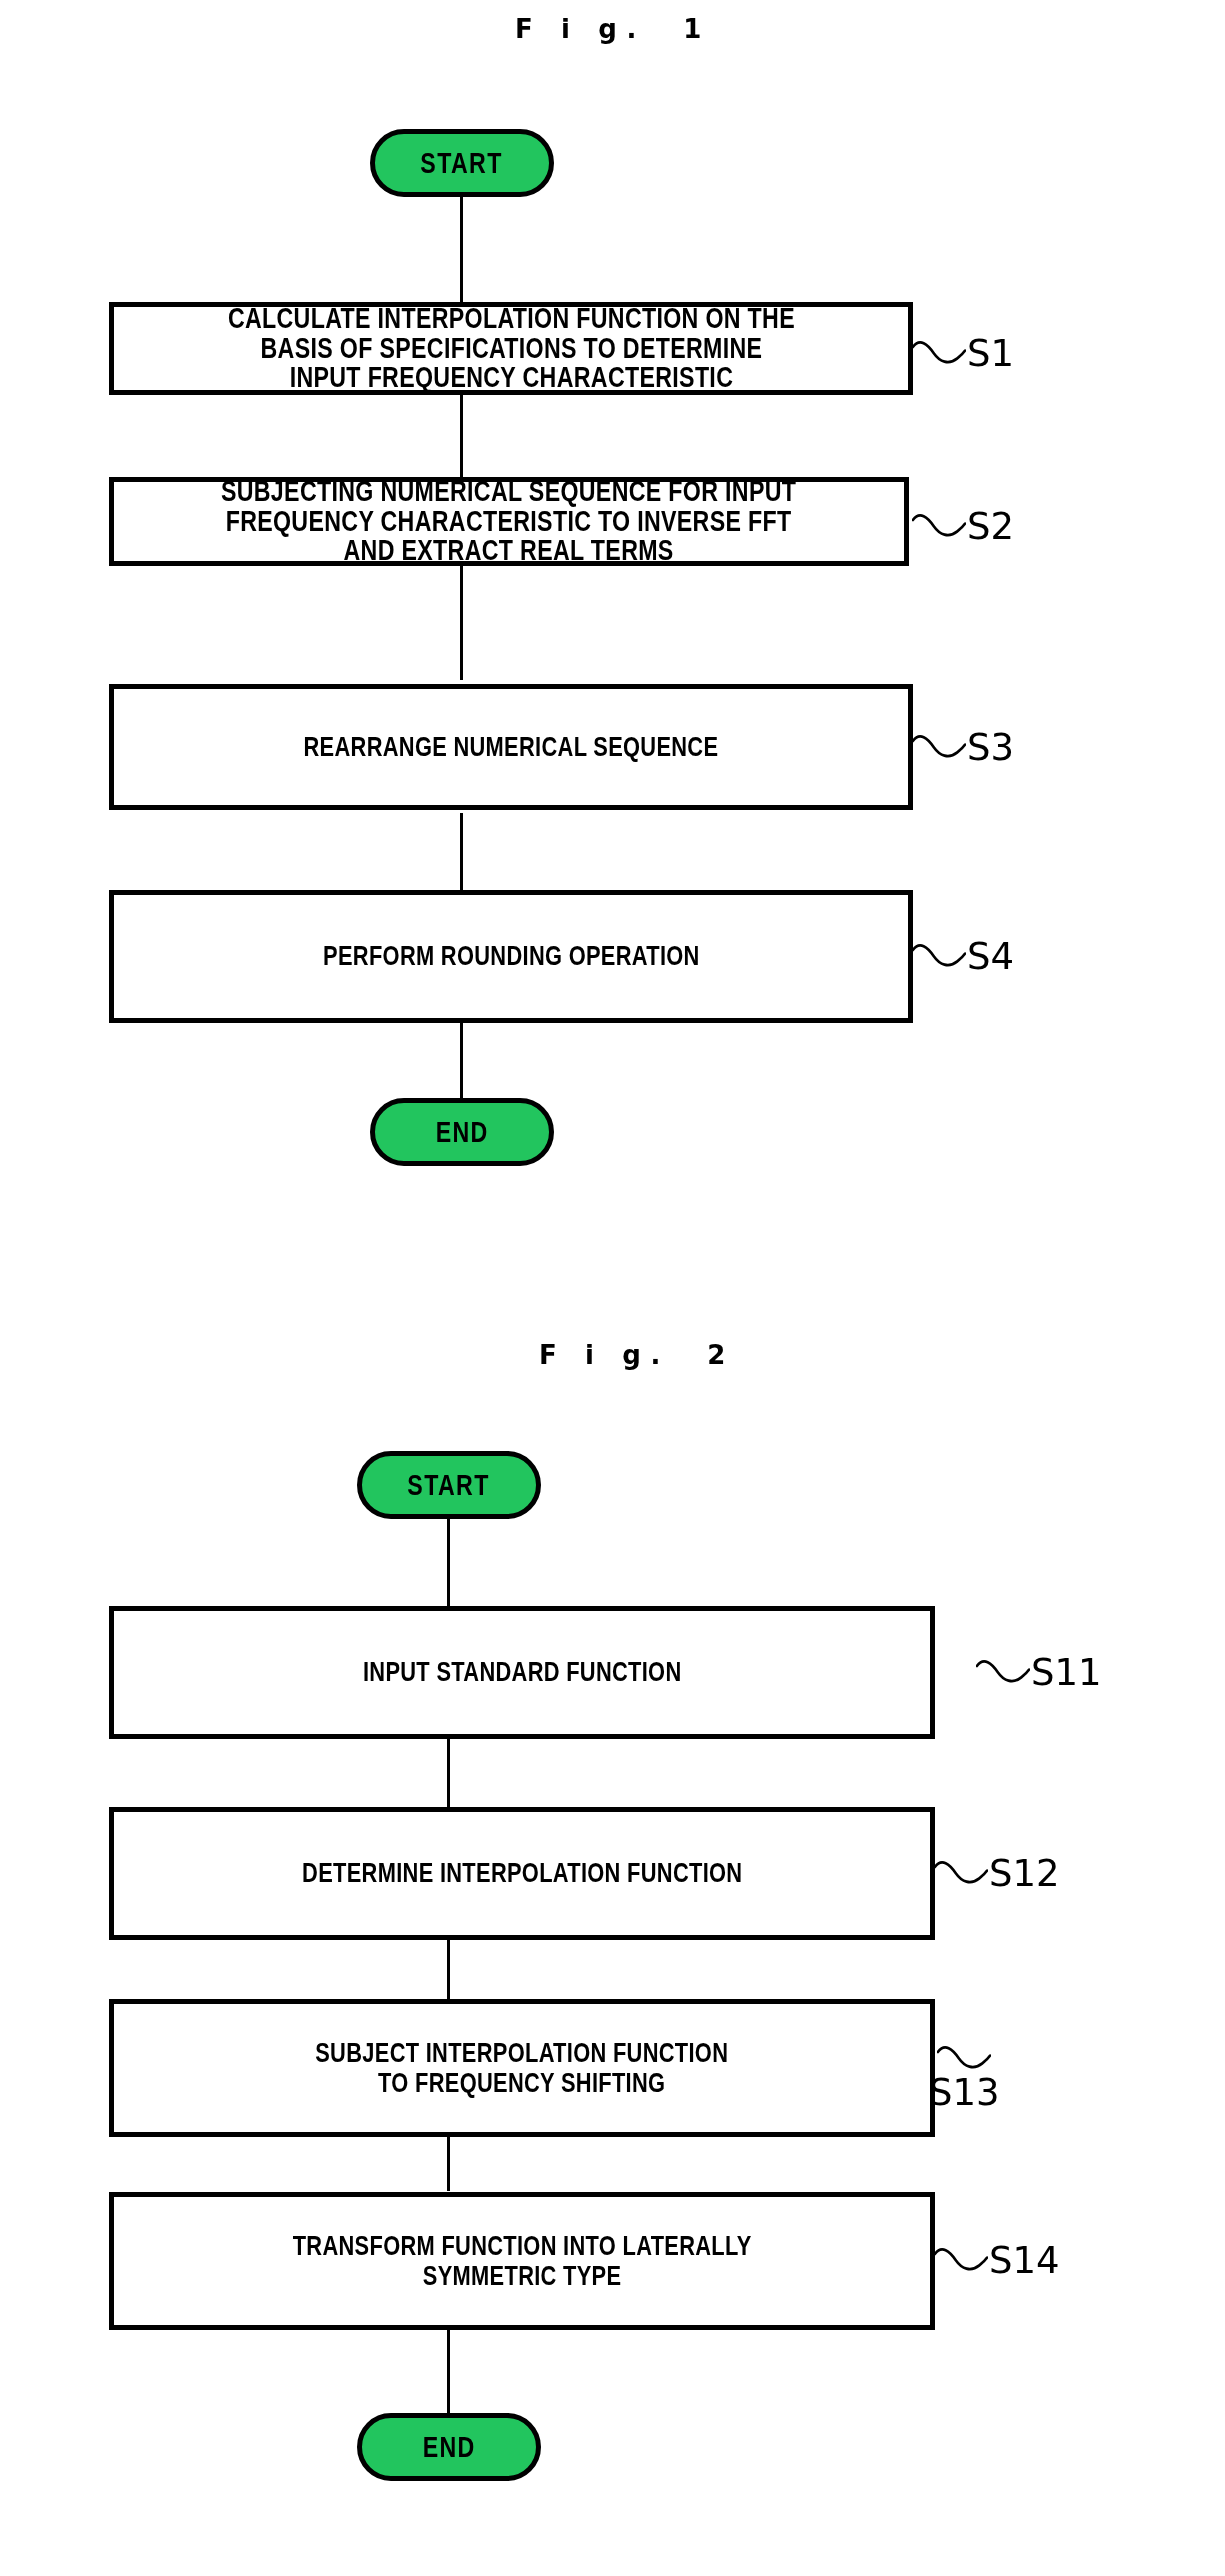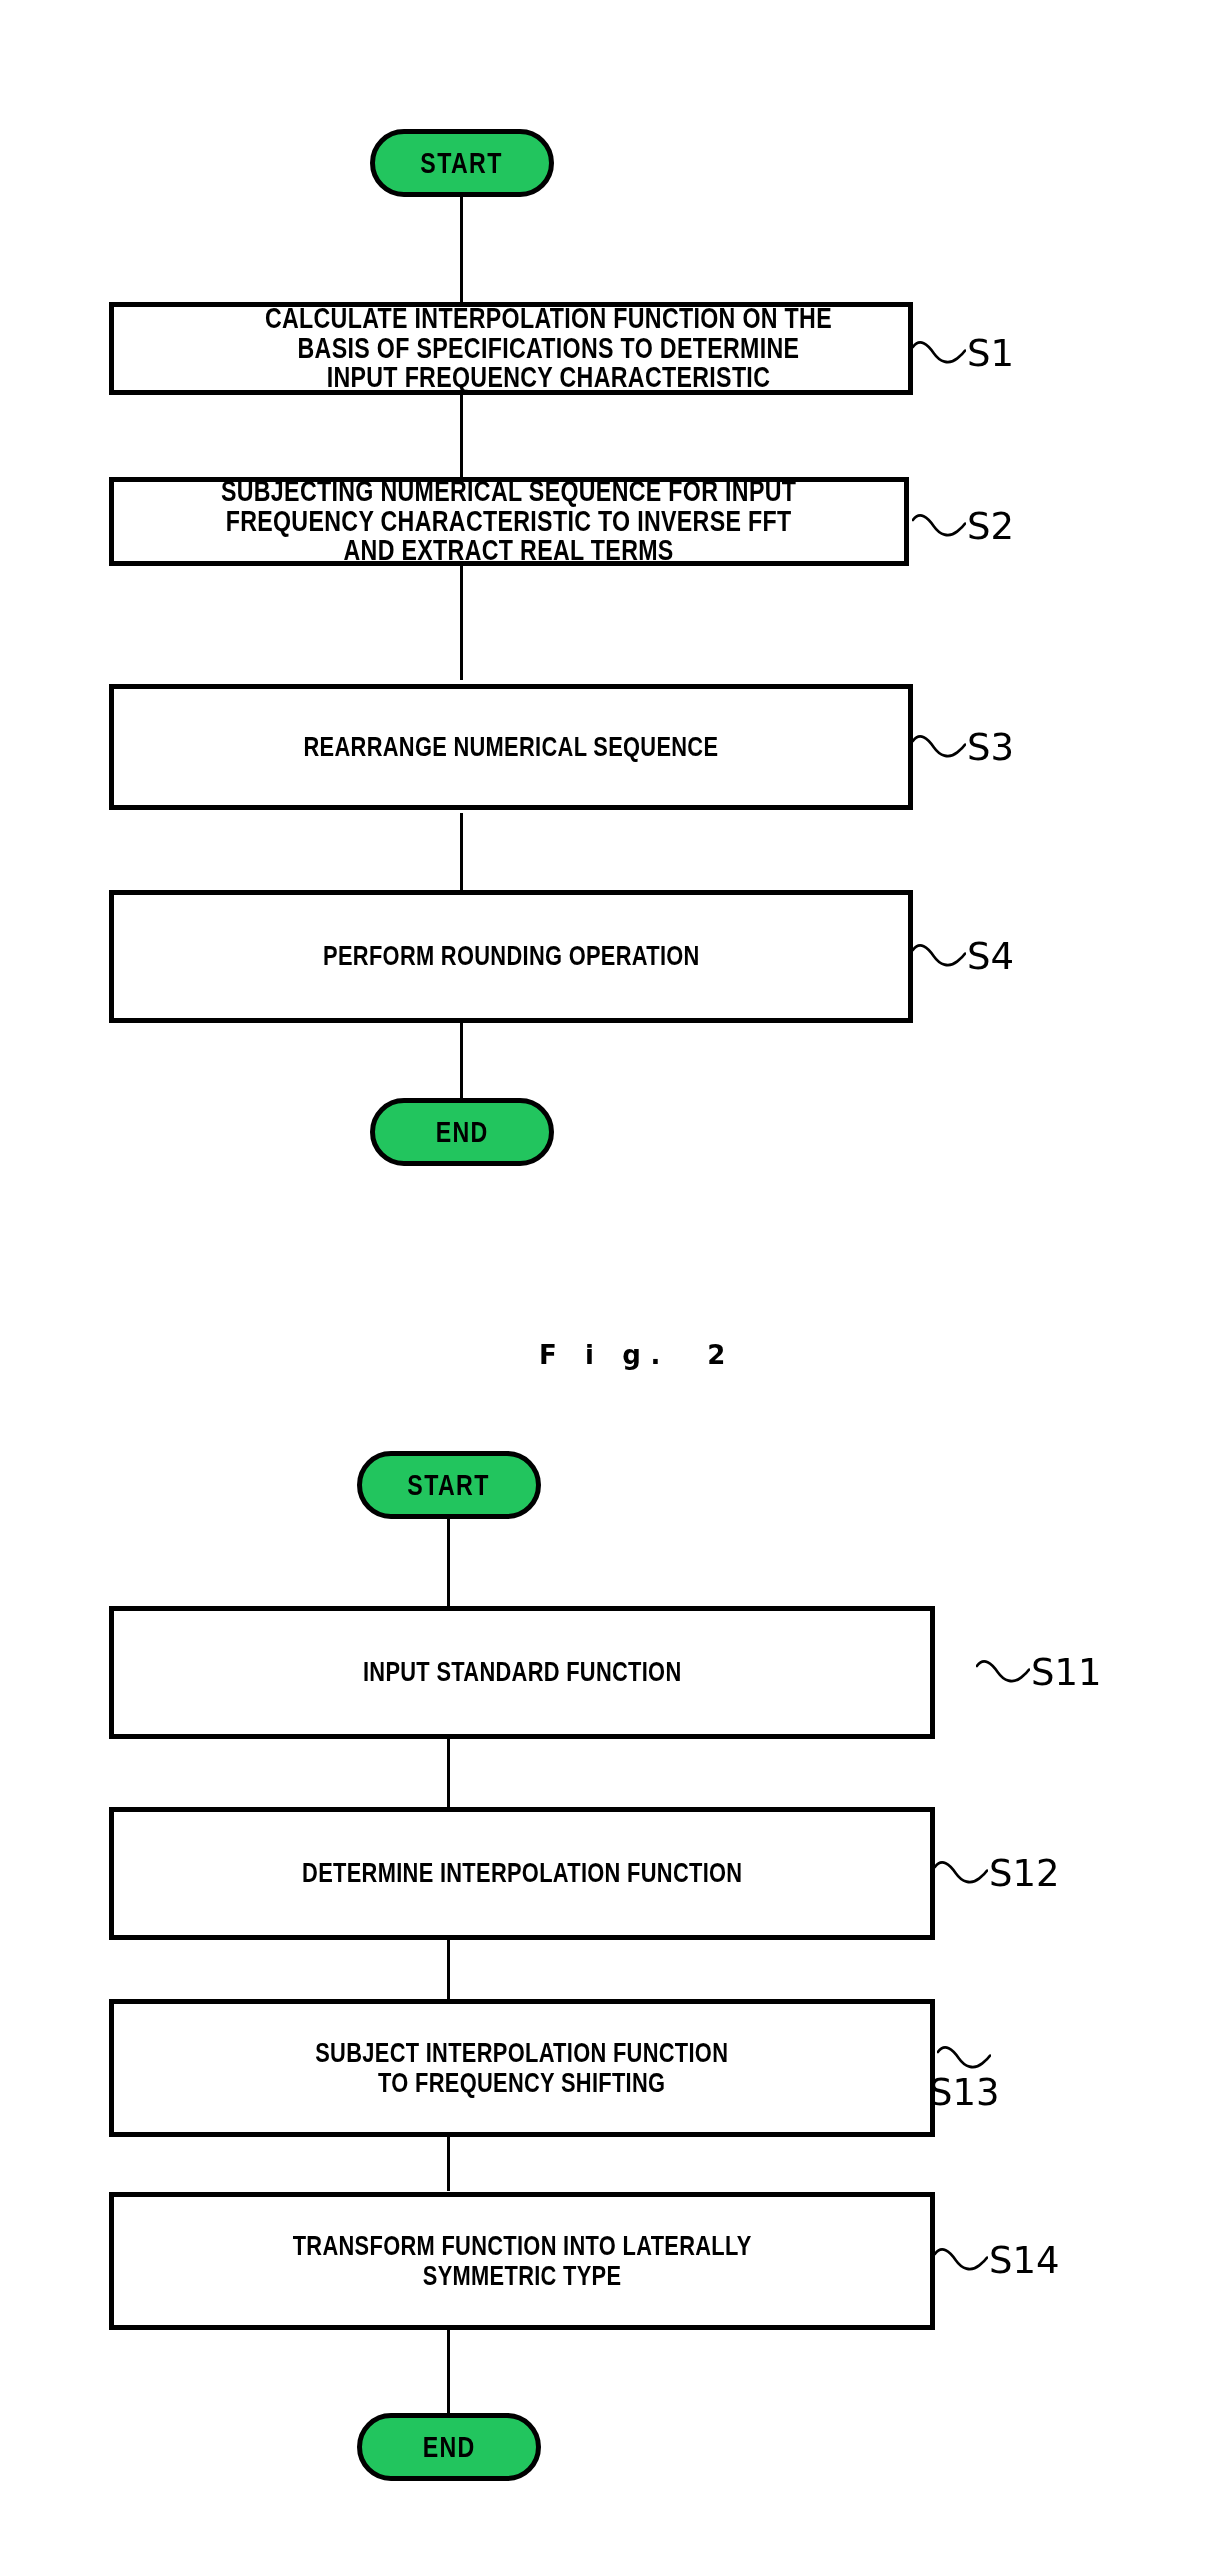--- a/index.html
+++ b/index.html
@@ -119,30 +119,31 @@
     line-height: 1;
     margin-left: 0.9px;
     white-space: nowrap;
   }
 </style>
 </head>
 <body>
 
 <div class="page">
 
+  <div class="fig-title" style="top:14px;">F i g.  1</div>
 
   <div class="figure">
 
     <div class="terminator" style="left:370px; top:129px; width:184px; height:68px;">
       <span class="term-label">START</span>
     </div>
 
     <div class="connector" style="left:460px; top:197px; height:105px;"></div>
 
-    <div class="proc-box tight" style="left:109px; top:302px; width:804px; height:93px;justify-content:flex-end;">
+    <div class="proc-box tight" style="left:109px; top:302px; width:804px; height:93px;">
       <span class="proc-label">CALCULATE INTERPOLATION FUNCTION ON THE
 BASIS OF SPECIFICATIONS TO DETERMINE
 INPUT FREQUENCY CHARACTERISTIC</span>
     </div>
     <div class="step-callout" style="left:912px; top:329px;">
       <svg class="squiggle" viewBox="0 0 62 34" fill="none">
         <path d="M1 9 C 9 -2, 18 6, 25 16 C 32 26, 42 30, 52 22 C 56 19, 59 16, 61 13" stroke="#000" stroke-width="3" fill="none" stroke-linecap="round"></path>
       </svg>
       <span class="step-label">S1</span>
     </div>

